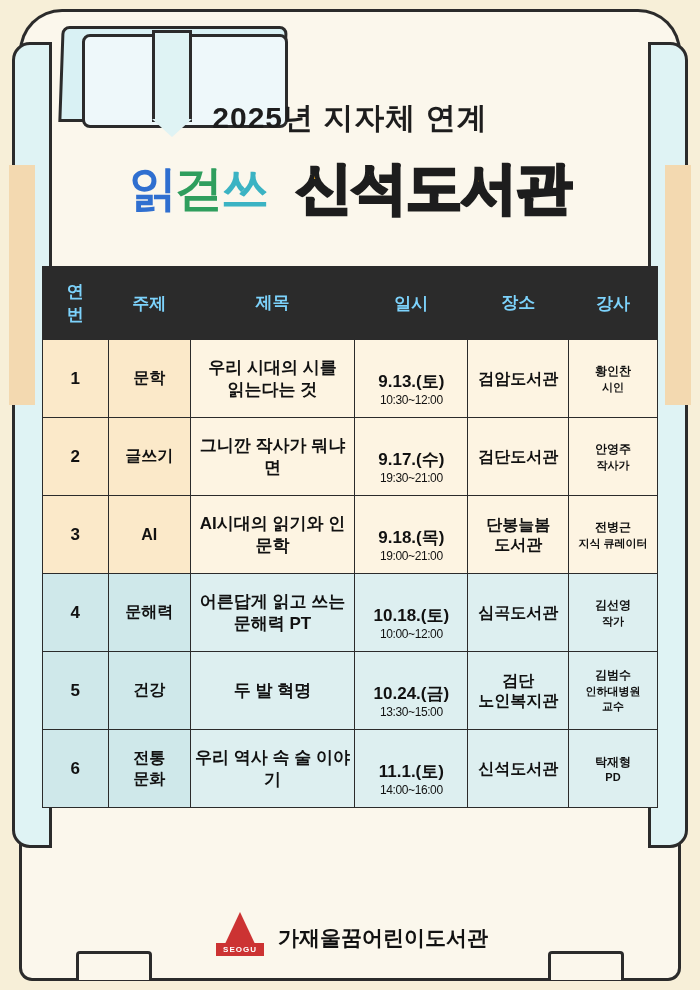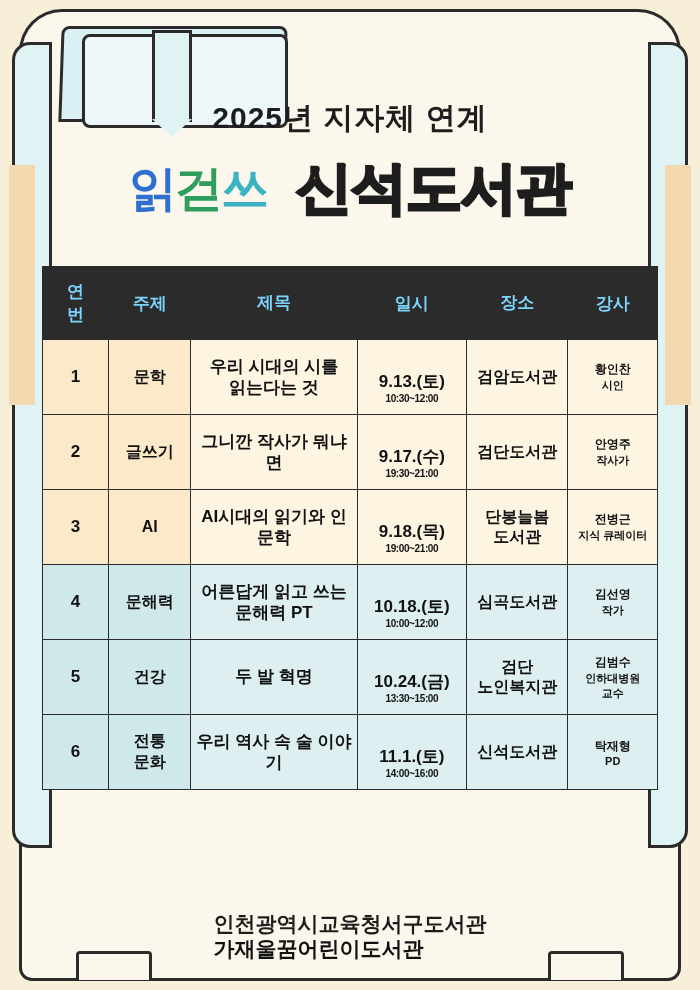--- a/index.html
+++ b/index.html
@@ -153,21 +153,21 @@
     padding: 10px 4px;
     color: #111;
   }
   .c-no      { width: 44px;  font-size: 17px; font-weight: 700; }
   .c-topic   { width: 72px;  font-size: 16px; font-weight: 700; }
   .c-title   { width: 214px; font-size: 17px; font-weight: 700; line-height: 1.25; margin-top: 25px;}
   .c-when    { width: 110px; font-weight: 700; }
   .c-place   { width: 104px; font-size: 16px; font-weight: 700; line-height:1.25;}
   .c-lect    { width: 84px;  font-weight: 700; }
   .when-d { font-size: 17px; margin-top: 20px; }
-  .when-t { font-size: 10px; font-weight: 700; letter-spacing: -0.4px;}
+  .when-t { font-size: 12px; font-weight: 400; letter-spacing: -0.4px;}
   .lect-n { font-size: 12px; }
   .lect-r { font-size: 11px; font-weight: 700; }
   .row-a td { background: #fdf4e2; }
   .row-b td { background: #ddeff0; }
   .row-a td.c-no, .row-a td.c-topic { background: #fbe9c9; }
   .row-b td.c-no, .row-b td.c-topic { background: #cfe8ea; }
 
   
   .notes {
     position: absolute;
@@ -358,21 +358,24 @@
         <td class="c-lect">
           <div class="lect-n">탁재형</div>
           <div class="lect-r">PD</div>
         </td>
       </tr>
     </tbody>
   </table>
 
 
   <div class="footer">
+    <div class="foot-mark">
+      <div class="a"></div>
+      <div class="bar">SEOGU</div>
+    </div>
     <div class="foot-text">
-      <div>인천광역시교육청서구도서관</div>
       <div class="l2">가재울꿈어린이도서관</div>
     </div>
   </div>
 
   <div class="leg l"></div>
   <div class="leg r"></div>
 </div>
 
 </body></html>

